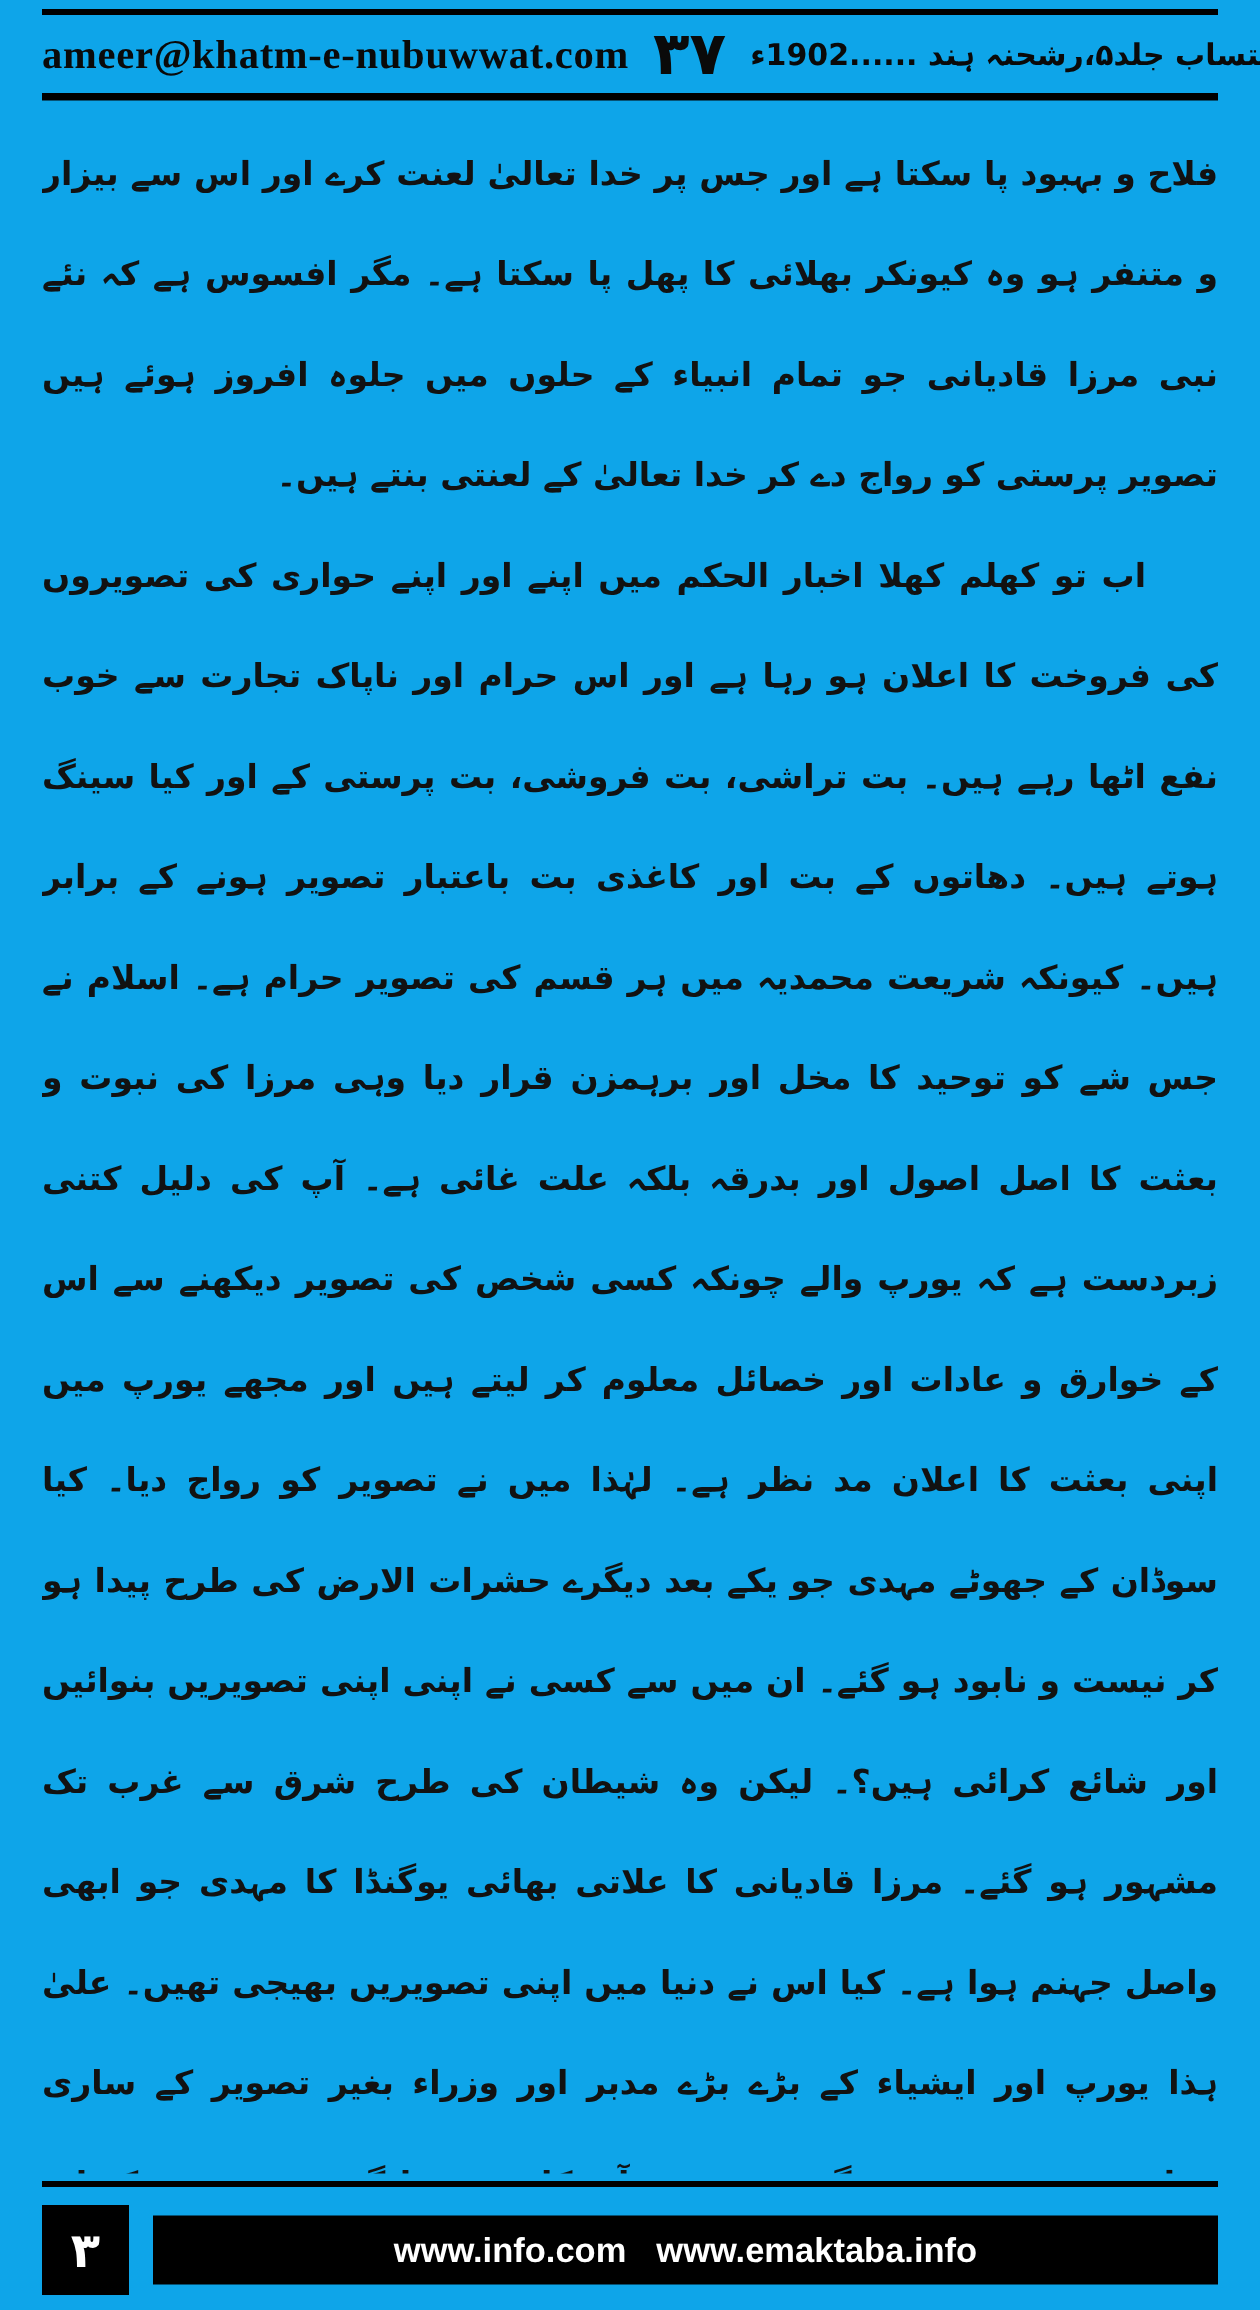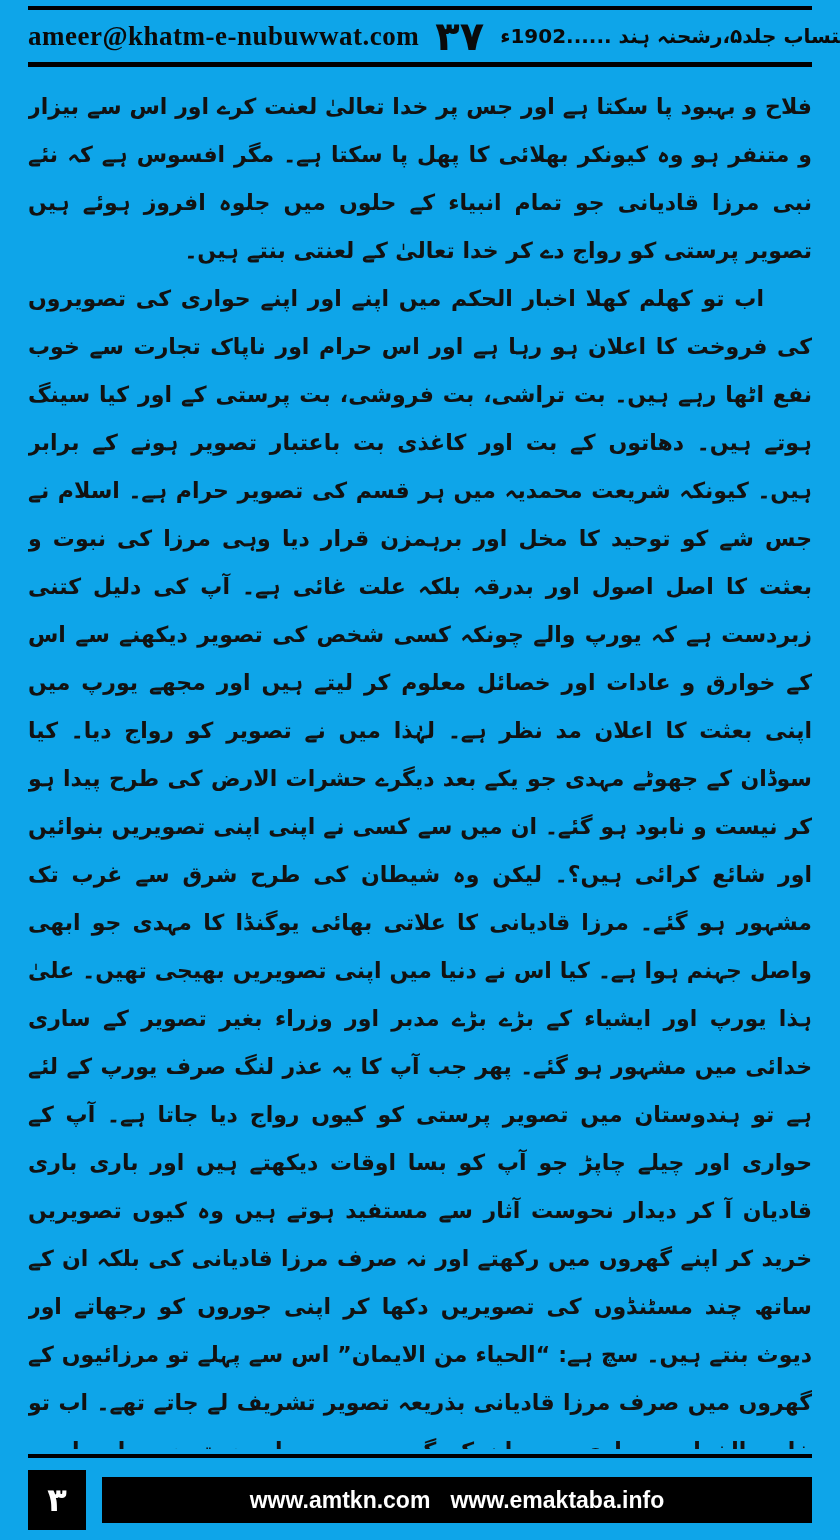--- a/index.html
+++ b/index.html
@@ -49,21 +49,21 @@
   }
 
   
   .doc-body {
     direction: rtl;
     height: 1366px;
     overflow: hidden;
     padding-top: 16px;
     font-size: 22px;
     font-weight: 700;
-    line-height: 48px;
+    line-height: 67px;
     text-align: justify;
     color: #121212;
   }
   .doc-body p { margin: 0; }
   .doc-body p.indent { text-indent: 48px; }
 
   
   .footer {
     position: absolute;
     left: 0; right: 0;
@@ -128,18 +128,18 @@
 
   </div>
 
   <div class="footer">
     <div class="rule footer-rule"></div>
     <div class="footer-row">
       <div class="footer-pagebox">
         <span>۳</span>
       </div>
       <div class="footer-links">
-        <span>www.amtkn.com</span>
+        <span>www.info.com</span>
         <span>www.emaktaba.info</span>
       </div>
     </div>
   </div>
 </div>
 
 </body></html>

